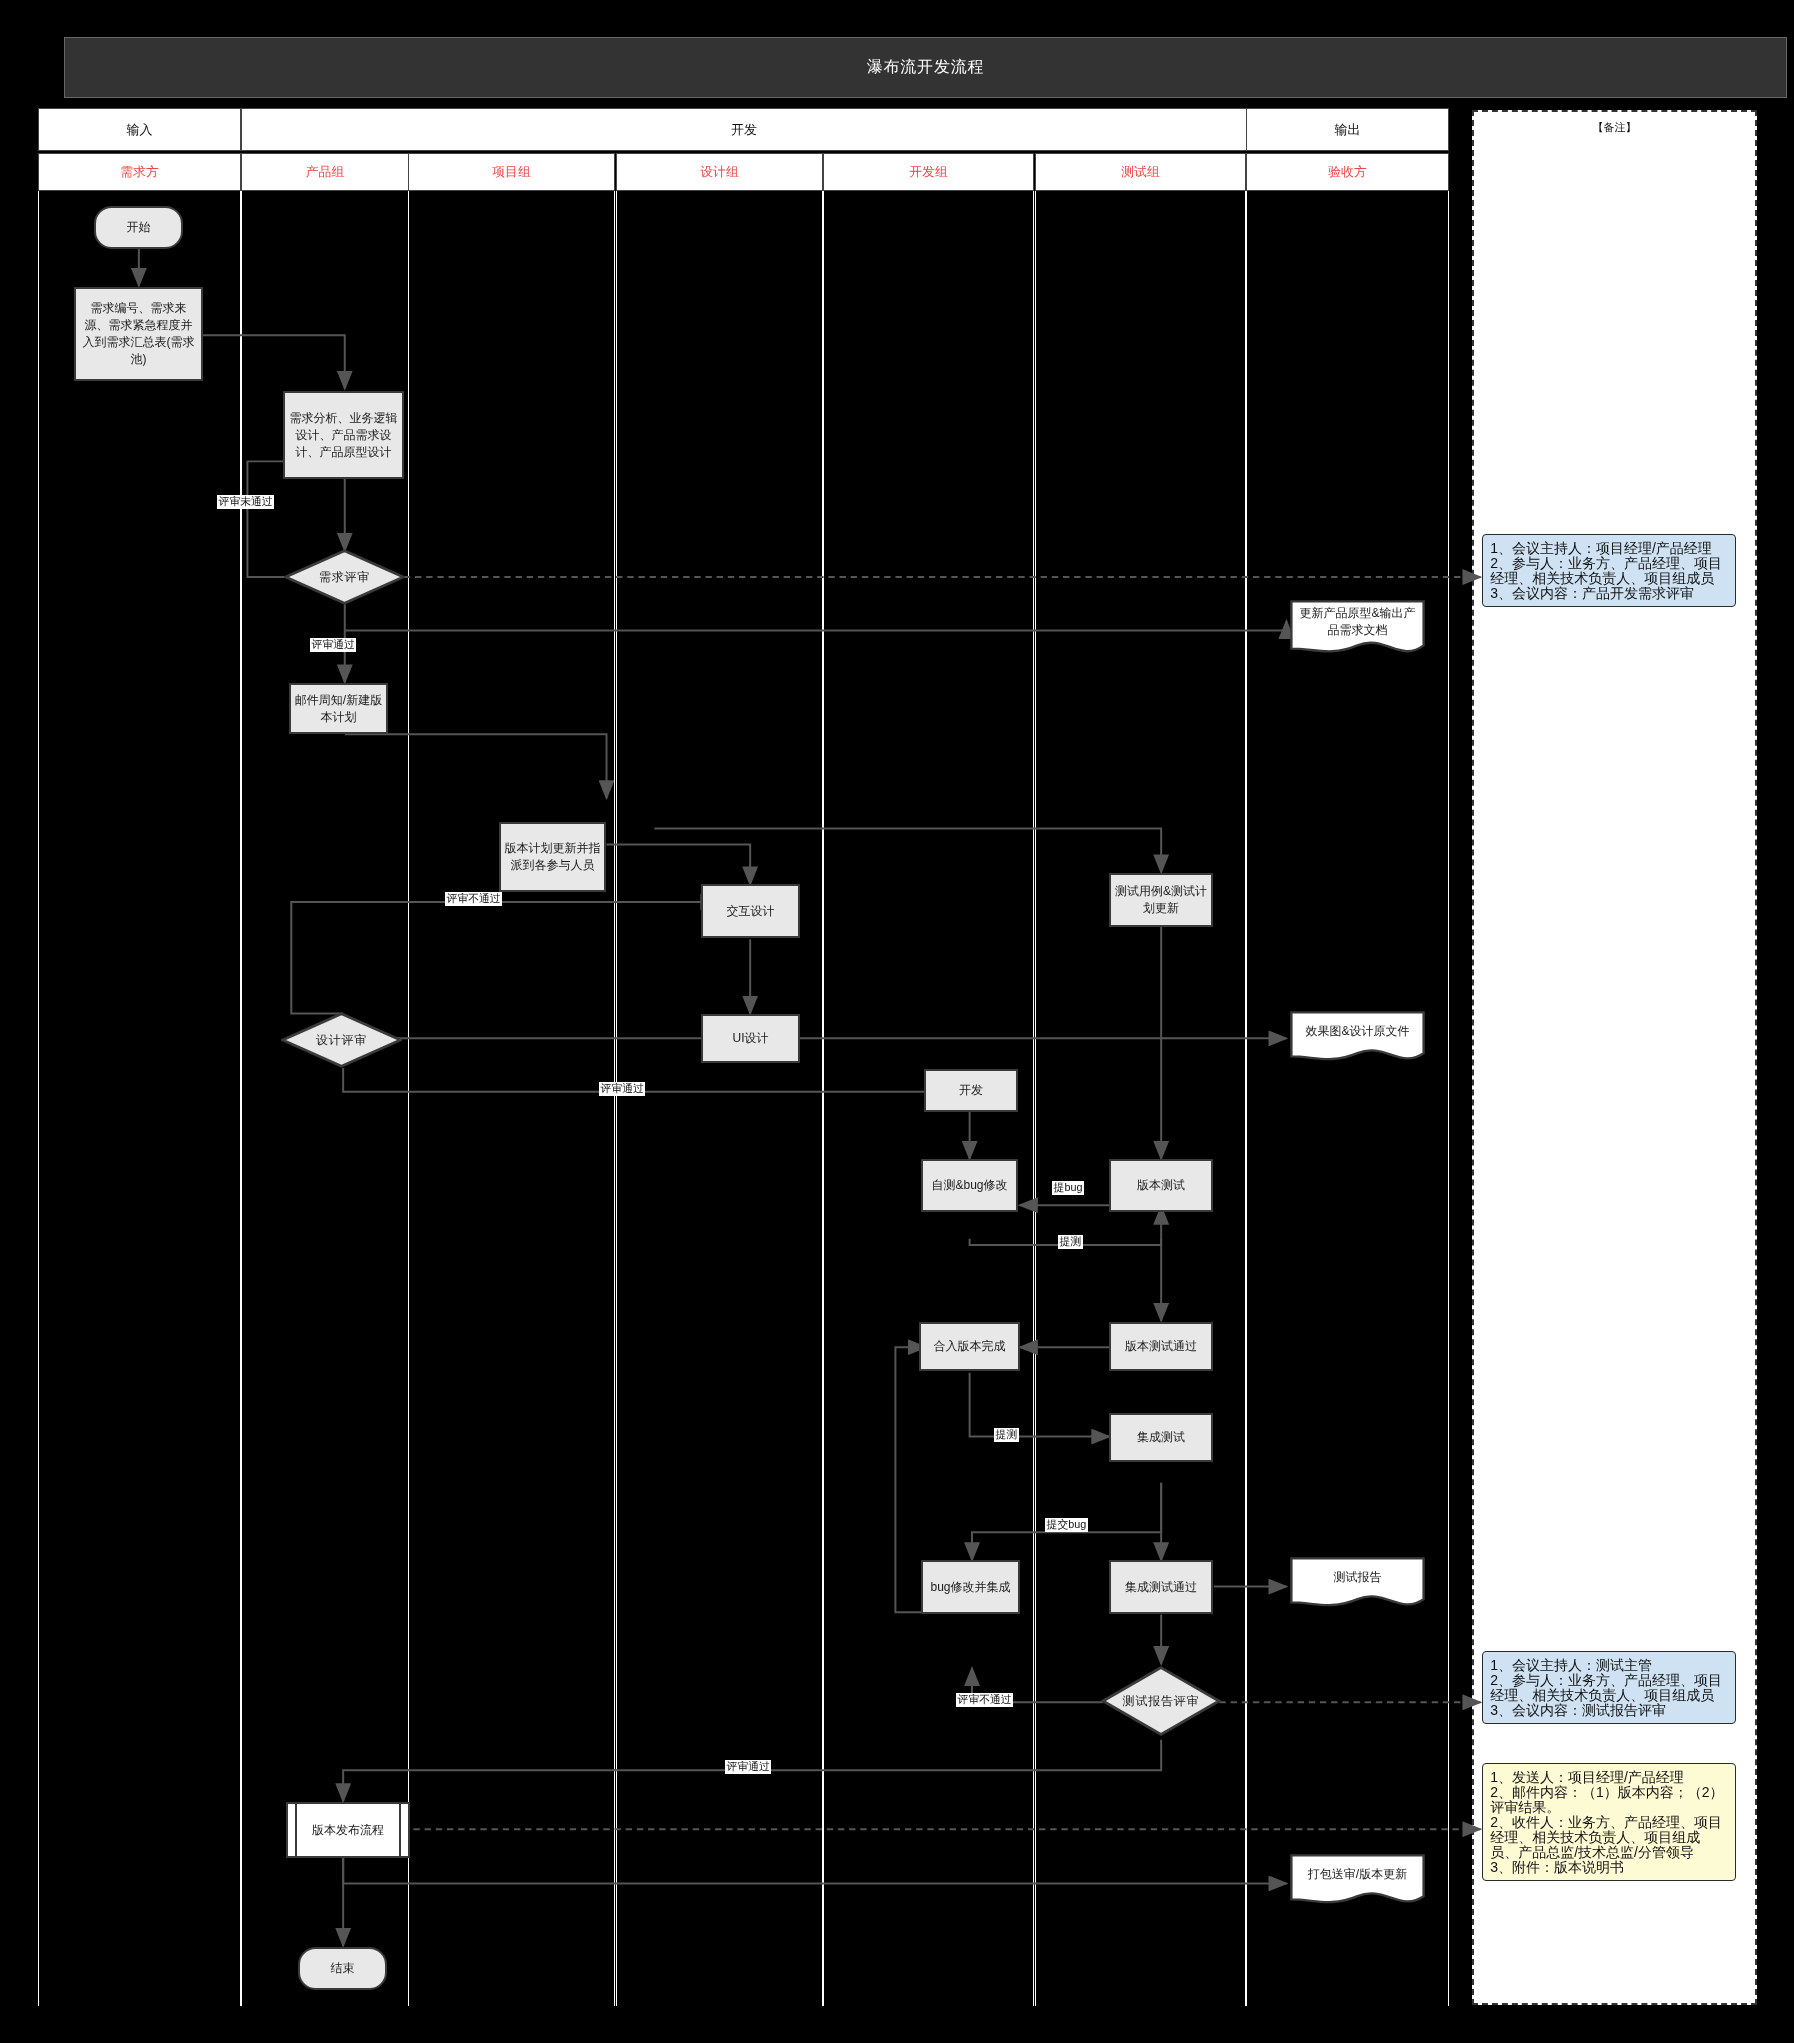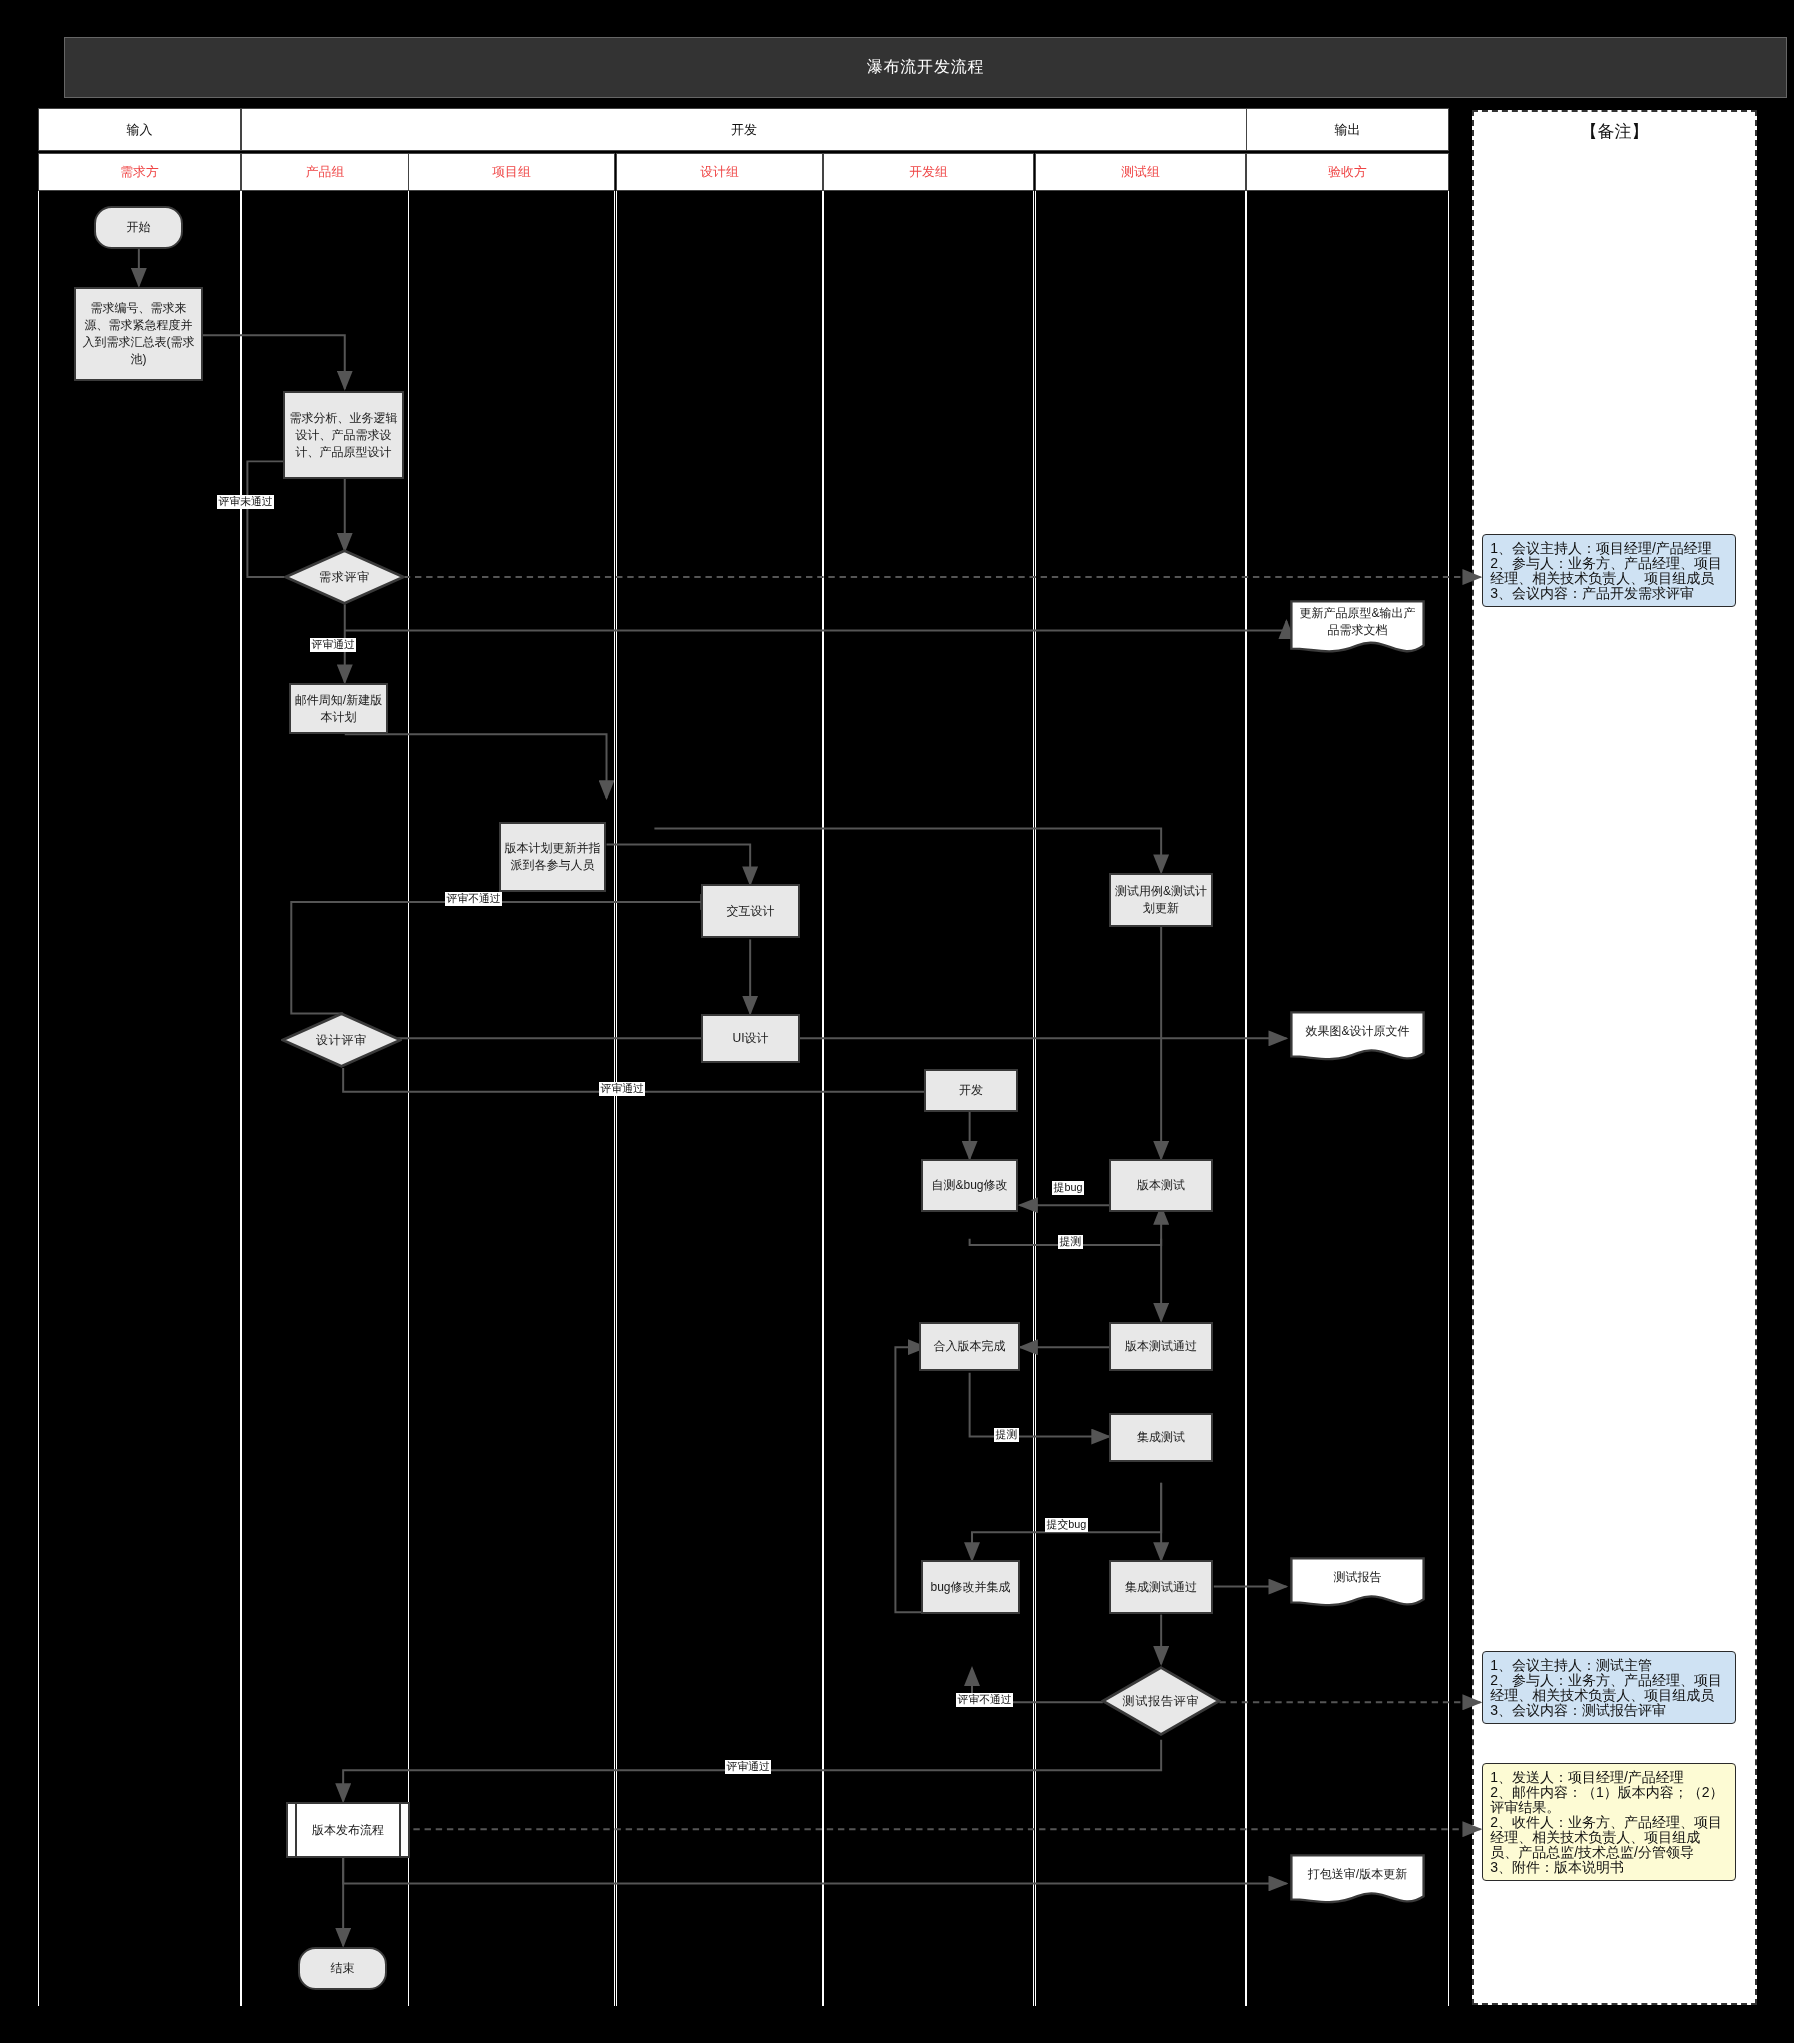--- a/index.html
+++ b/index.html
@@ -12,21 +12,21 @@
   
   .pool{position:absolute;left:37px;top:107px;width:1411px;height:1898px;border:1.6px solid #000;background:#000;}
   .phase{position:absolute;top:0;height:43px;background:#ffffff;border:0.8px solid #444;box-sizing:border-box;
      display:flex;align-items:center;justify-content:center;font-size:13px;color:#111;}
   .lane-head{position:absolute;top:45px;height:38px;background:#ffffff;border:0.8px solid #444;box-sizing:border-box;
      display:flex;align-items:center;justify-content:center;font-size:12.8px;color:#ef4444;}
   .lane-body{position:absolute;top:83px;bottom:0;background:#000;border-left:1.6px solid #ffffff;border-right:1.6px solid #ffffff;box-sizing:border-box;}
 
   
   .notes-panel{position:absolute;left:1472px;top:110px;width:285px;height:1895px;background:#ffffff;border:2.4px dashed #333;box-sizing:border-box;}
-  .notes-title{position:absolute;left:0;top:8px;width:100%;text-align:center;font-size:17px;color:#111;}
+  .notes-title{position:absolute;left:0;top:8px;width:100%;text-align:center;font-size:11px;color:#111;}
 
   .note{position:absolute;border:1.6px solid #2b2b2b;border-radius:4px;padding:5.6px 7.2px;box-sizing:border-box;
         font-size:14px;line-height:15px;color:#111;white-space:pre-wrap;}
   .note.blue{background:#cfe2f3;}
   .note.yellow{background:#fdfbd4;}
 
   
   .node{position:absolute;box-sizing:border-box;background:#e8e8e8;border:2.4px solid #3a3a3a;
         display:flex;align-items:center;justify-content:center;text-align:center;
         font-size:12px;line-height:17px;color:#1a1a1a;padding:1.6px 3.2px;white-space:pre-line;}

